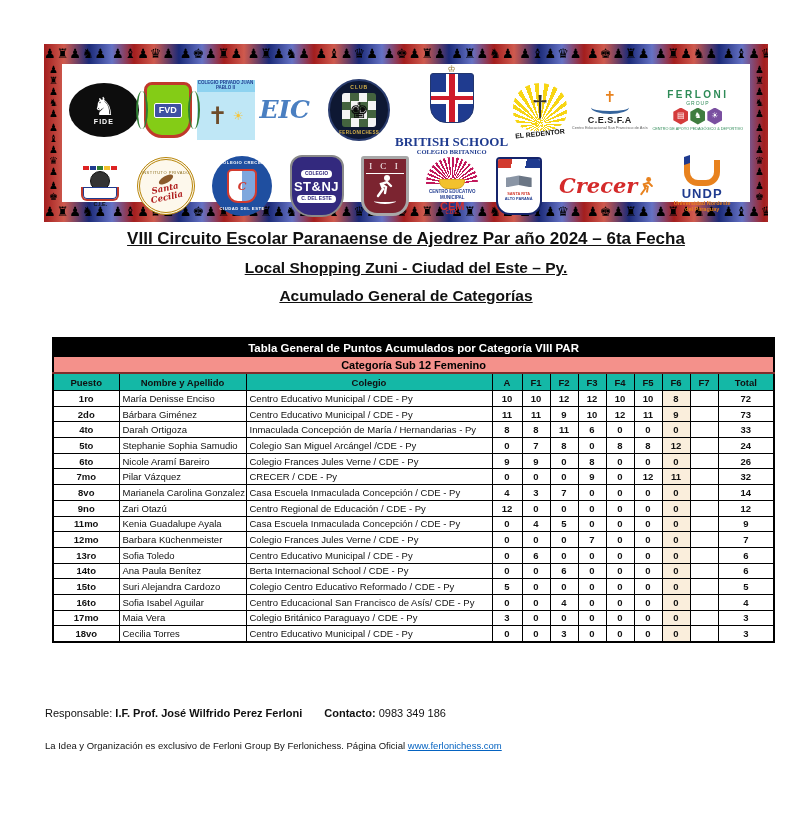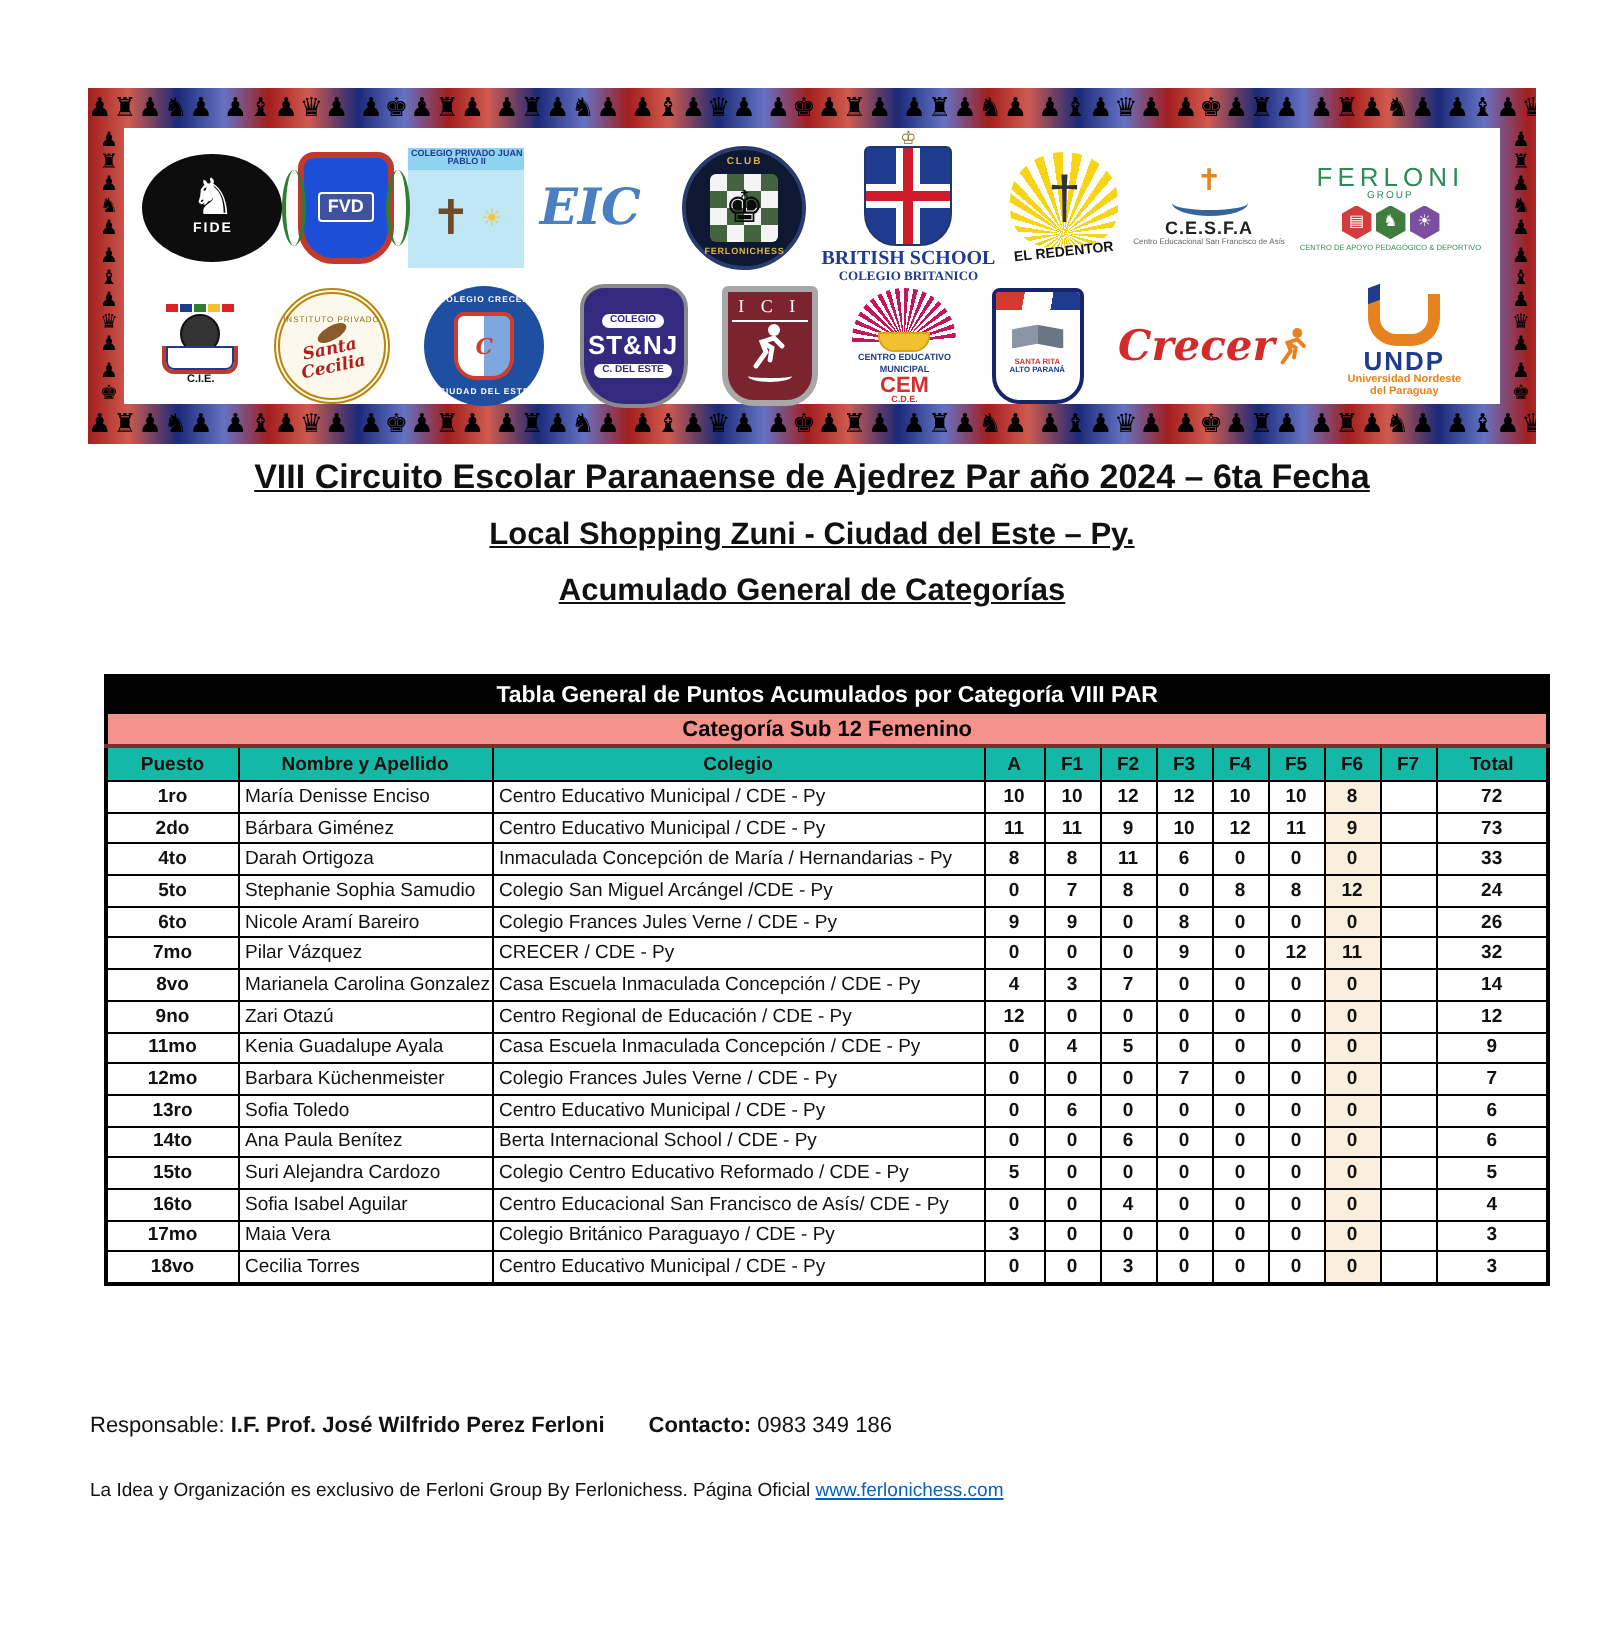--- a/index.html
+++ b/index.html
@@ -20,21 +20,21 @@
   .banner-inner{position:absolute;left:18px;top:20px;right:18px;bottom:20px;background:#fff;
     display:flex;flex-direction:column;justify-content:space-evenly;padding:1px 2px;box-sizing:border-box}
   .logo-row{display:flex;flex:1;align-items:center;justify-content:space-evenly}
   .logo{display:flex;flex-direction:column;align-items:center;justify-content:center;text-align:center;line-height:1.05}
 
   .fide{width:70px;height:54px;background:#0d0d0d;border-radius:50%;display:flex;flex-direction:column;
     align-items:center;justify-content:center;color:#fff}
   .fide .kn{font-size:25px;line-height:23px}
   .fide .lb{font-size:7px;font-weight:700;letter-spacing:1px}
 
-  .fvd{width:48px;height:56px;background:#1d4ed8;border:3px solid #c0392b;border-radius:8px 8px 18px 18px;
+  .fvd{width:48px;height:56px;background:#84cc16;border:3px solid #c0392b;border-radius:8px 8px 18px 18px;
     display:flex;align-items:center;justify-content:center;position:relative;box-sizing:border-box}
   .fvd .tag{background:#3f51a3;color:#fff;font-size:9px;font-weight:700;padding:2px 4px;border-radius:2px;border:1px solid #fff}
   .fvd::before,.fvd::after{content:"";position:absolute;top:6px;width:8px;height:38px;
     border:2px solid #2e7d32;border-radius:50%;border-top:none;border-bottom:none}
   .fvd::before{left:-11px}.fvd::after{right:-11px}
 
   .jp2{width:58px;height:60px;background:#bfe7f6;display:flex;flex-direction:column;align-items:center;overflow:hidden}
   .jp2 .hd{background:#8ed3f0;color:#1f3b8f;font-size:4.5px;font-weight:700;width:100%;padding:1px 0}
   .jp2 .bd{flex:1;display:flex;align-items:center;gap:5px}
   .jp2 .cross{color:#6d4c2a;font-size:24px}
@@ -54,38 +54,38 @@
 
   .brit{display:flex;flex-direction:column;align-items:center}
   .brit .crown{color:#8a6d1d;font-size:9px;line-height:8px}
   .brit .shield{width:42px;height:48px;border-radius:3px 3px 16px 16px;border:1px solid #22366e;
     background-color:#1f3b8f;
     background-image:
       linear-gradient(0deg,transparent 45%,#cf1b2b 45% 55%,transparent 55%),
       linear-gradient(90deg,transparent 44%,#cf1b2b 44% 56%,transparent 56%),
       linear-gradient(0deg,transparent 38%,#fff 38% 62%,transparent 62%),
       linear-gradient(90deg,transparent 36%,#fff 36% 64%,transparent 64%)}
-  .brit .l1{font-family:"Liberation Serif",serif;color:#1f3b8f;font-weight:700;font-size:10px;margin-top:2px}
+  .brit .l1{font-family:"Liberation Serif",serif;color:#1f3b8f;font-weight:700;font-size:13px;margin-top:12px}
   .brit .l2{font-family:"Liberation Serif",serif;color:#1f3b8f;font-weight:700;font-size:6.5px}
 
   .red{display:flex;flex-direction:column;align-items:center}
   .red .rays{width:54px;height:48px;border-radius:50% 50% 40% 40%;
     background:repeating-conic-gradient(from -50deg at 50% 85%,#f7d514 0 7deg,#ffffff 7deg 14deg);
     display:flex;align-items:center;justify-content:center}
   .red .fig{font-size:30px;color:#333;line-height:30px}
   .red .cap{font-weight:700;font-size:7px;transform:rotate(-6deg);margin-top:-1px}
 
   .cesfa{display:flex;flex-direction:column;align-items:center}
   .cesfa .cross{color:#e8821e;font-size:15px;line-height:13px}
   .cesfa .swoosh{width:38px;height:10px;border-bottom:3px solid #35649c;border-radius:50%;margin:-2px 0 2px}
   .cesfa .nm{font-weight:700;font-size:9px;color:#222;letter-spacing:.5px}
   .cesfa .sub{font-size:4px;color:#666}
 
   .fgroup{display:flex;flex-direction:column;align-items:center;gap:1px}
-  .fgroup .l1{color:#2e8b57;font-weight:400;font-size:13px;letter-spacing:2.5px}
+  .fgroup .l1{color:#2e8b57;font-weight:700;font-size:10px;letter-spacing:2.5px}
   .fgroup .l2{color:#2e8b57;font-size:5px;letter-spacing:1px}
   .fgroup .hexes{display:flex;gap:2px}
   .hex{width:15px;height:17px;clip-path:polygon(50% 0,100% 25%,100% 75%,50% 100%,0 75%,0 25%);
     display:flex;align-items:center;justify-content:center;color:#fff;font-size:8px}
   .hex.r{background:#d43b3b}.hex.g{background:#3f7d3f}.hex.p{background:#7a4fa0}
   .fgroup .sub{color:#2e8b57;font-size:3.8px;margin-top:1px}
 
   .cie{display:flex;flex-direction:column;align-items:center}
   .cie .flags{display:flex;gap:1px;margin-bottom:1px}
   .cie .flags i{width:6px;height:4px;display:block}

